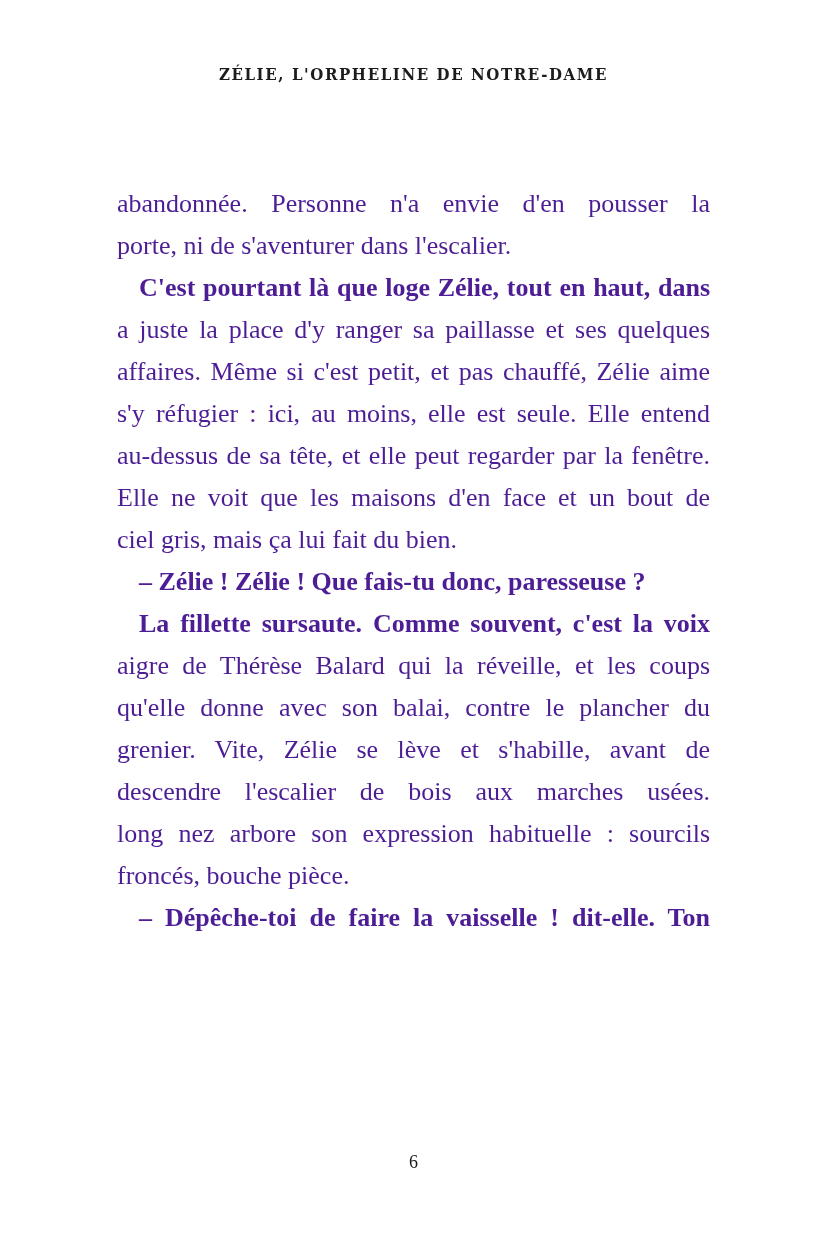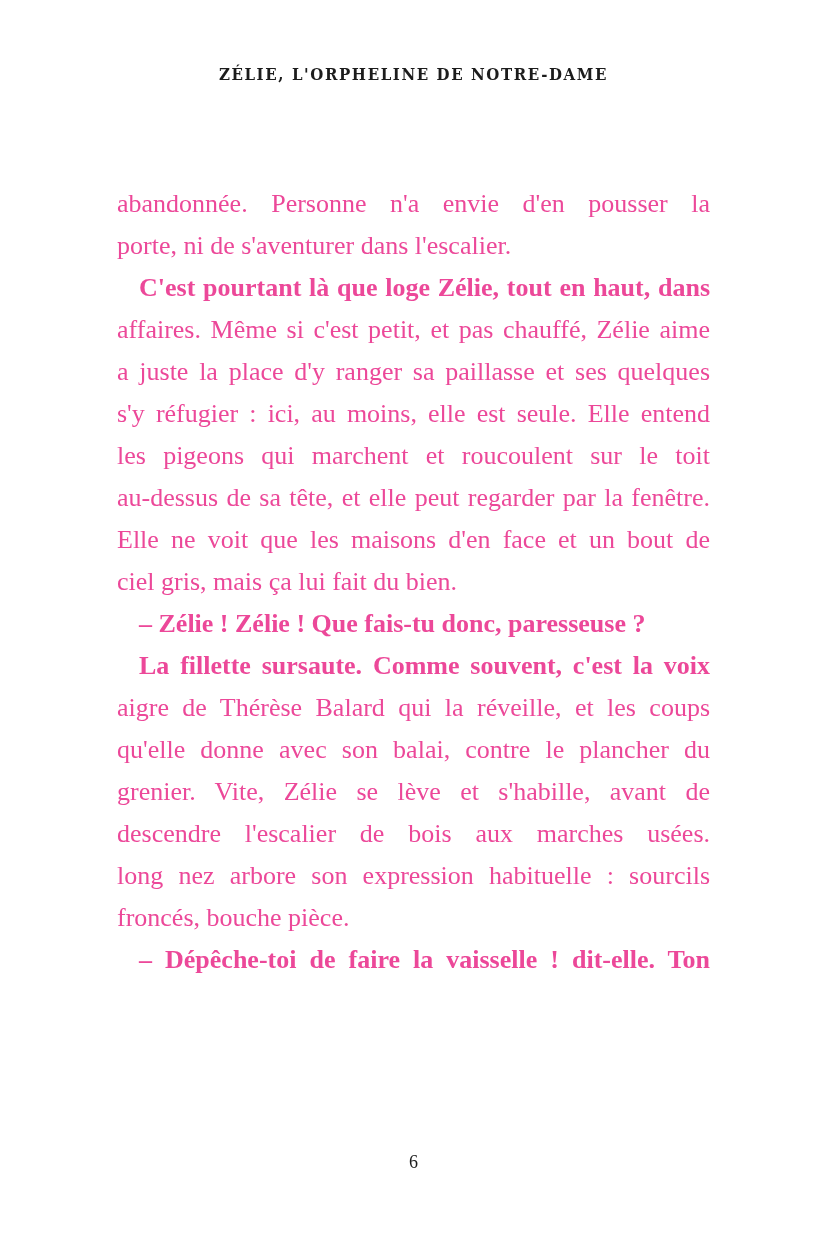--- a/index.html
+++ b/index.html
@@ -31,21 +31,21 @@
     white-space: nowrap;
   }
   .body-text {
     position: absolute;
     left: 117px;
     top: 183px;
     width: 593px;
     font-family: "Liberation Serif", serif;
     font-size: 26px;
     line-height: 42px;
-    color: #ec4899;
+    color: #4c1d95;
   }
   .line {
     text-align: justify;
     text-align-last: justify;
     white-space: normal;
   }
   .line.para-end {
     text-align-last: left;
   }
   .line.indent {
@@ -66,24 +66,23 @@
 </head>
 <body>
 
 <div class="page">
   <div class="running-head">ZÉLIE, L'ORPHELINE DE NOTRE-DAME</div>
 
   <div class="body-text">
       <div class="line">abandonnée. Personne n'a envie d'en pousser la</div>
       <div class="line para-end">porte, ni de s'aventurer dans l'escalier.</div>
       <div class="line indent">C'est pourtant là que loge Zélie, tout en haut, dans</div>
+      <div class="line">a juste la place d'y ranger sa paillasse et ses quelques</div>
       <div class="line">affaires. Même si c'est petit, et pas chauffé, Zélie aime</div>
-      <div class="line">a juste la place d'y ranger sa paillasse et ses quelques</div>
       <div class="line">s'y réfugier : ici, au moins, elle est seule. Elle entend</div>
-      <div class="line">les pigeons qui marchent et roucoulent sur le toit</div>
       <div class="line">au-dessus de sa tête, et elle peut regarder par la fenêtre.</div>
       <div class="line">Elle ne voit que les maisons d'en face et un bout de</div>
       <div class="line para-end">ciel gris, mais ça lui fait du bien.</div>
       <div class="line indent para-end">– Zélie ! Zélie ! Que fais-tu donc, paresseuse ?</div>
       <div class="line indent">La fillette sursaute. Comme souvent, c'est la voix</div>
       <div class="line">aigre de Thérèse Balard qui la réveille, et les coups</div>
       <div class="line">qu'elle donne avec son balai, contre le plancher du</div>
       <div class="line">grenier. Vite, Zélie se lève et s'habille, avant de</div>
       <div class="line">descendre l'escalier de bois aux marches usées.</div>
       <div class="line">long nez arbore son expression habituelle : sourcils</div>

